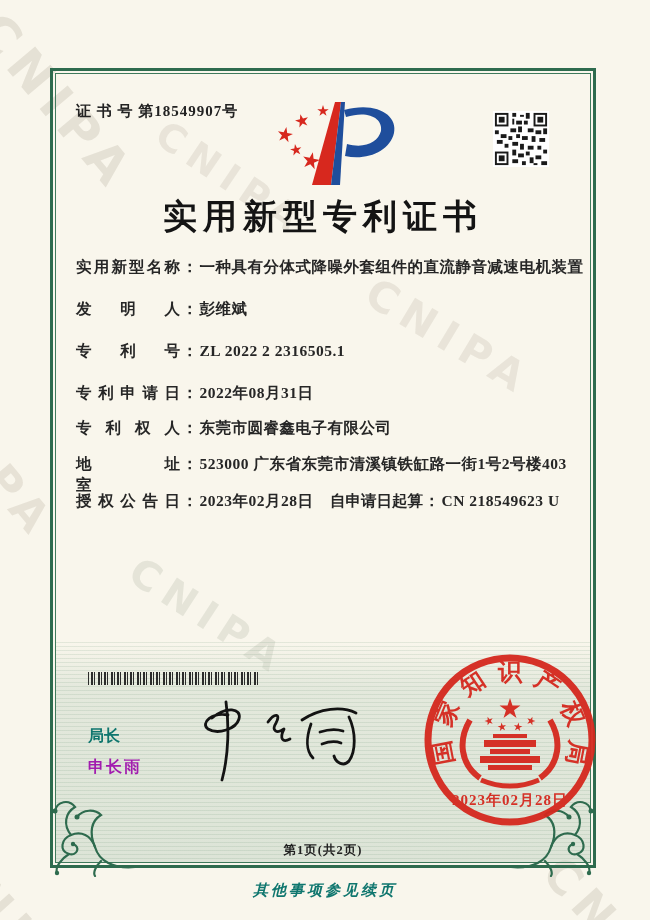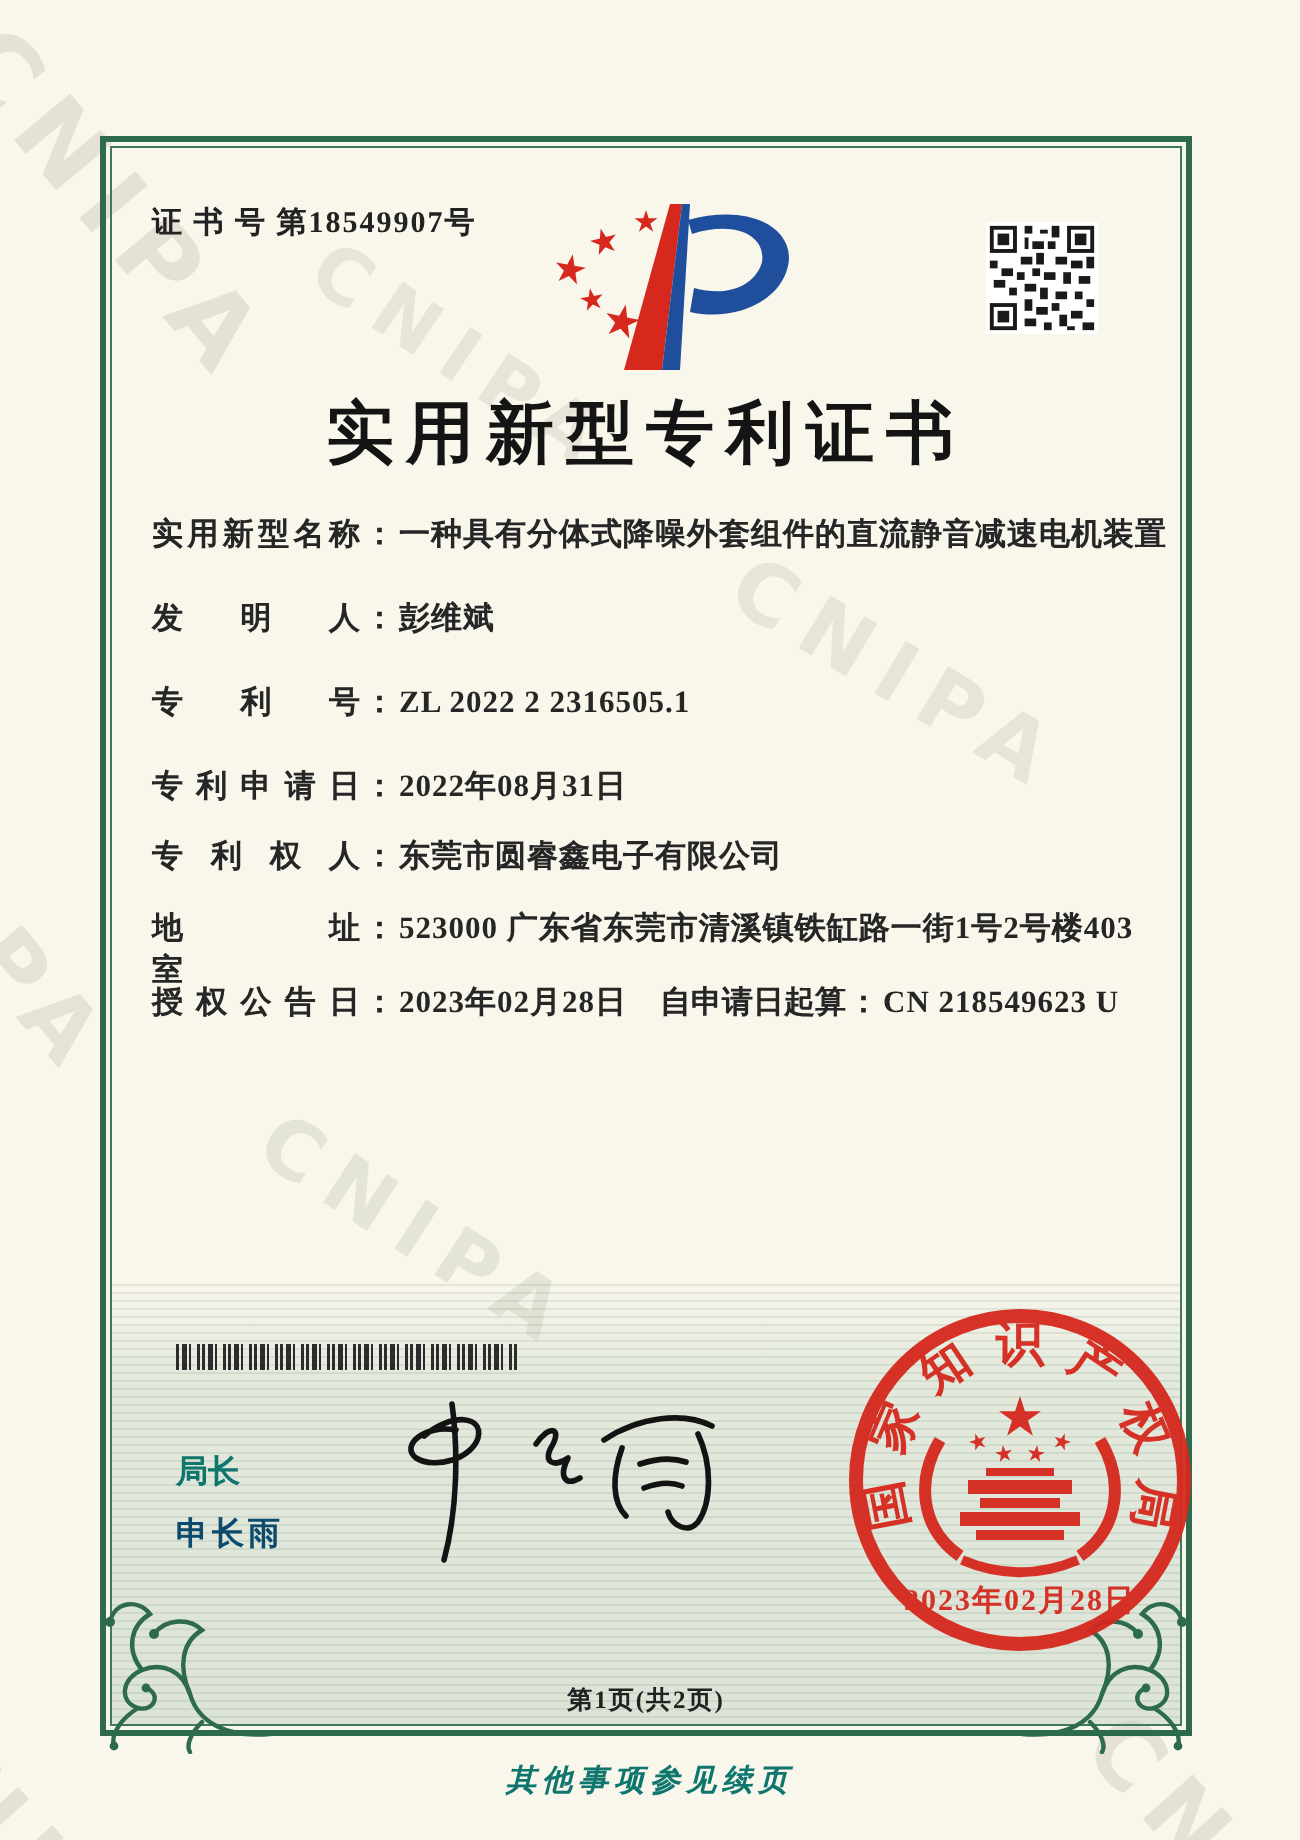--- a/index.html
+++ b/index.html
@@ -75,21 +75,21 @@
     position:absolute;z-index:3;left:88px;top:672px;width:172px;height:13px;
     background:repeating-linear-gradient(90deg,
       #2c2c2c 0 1.5px, transparent 1.5px 3px,
       #2c2c2c 3px 5.5px, transparent 5.5px 6.5px,
       #2c2c2c 6.5px 7.5px, transparent 7.5px 10.5px,
       #2c2c2c 10.5px 12px, transparent 12px 13px);
   }
   .signer-role{position:absolute;z-index:3;left:88px;top:726px;font-size:16px;font-weight:700;
     font-family:"Liberation Sans","DejaVu Sans",sans-serif;color:#0f766e;}
   .signer-name{position:absolute;z-index:3;left:88px;top:757px;font-size:16px;font-weight:700;
-    font-family:"Liberation Sans","DejaVu Sans",sans-serif;color:#0c4a6e;letter-spacing:2px;}
+    font-family:"Liberation Sans","DejaVu Sans",sans-serif;color:#a21caf;letter-spacing:2px;}
   .signature{position:absolute;z-index:3;left:182px;top:698px;}
   .seal{position:absolute;z-index:4;left:422px;top:652px;opacity:0.95;}
   .page-info{
     position:absolute;z-index:3;left:50px;top:842px;width:546px;text-align:center;
     font-size:12.5px;font-weight:700;color:#222;letter-spacing:1px;
   }
   .note{
     position:absolute;z-index:3;left:0;top:881px;width:650px;text-align:center;
     font-size:15px;font-style:italic;font-weight:600;letter-spacing:3px;color:#0f766e;
   }

